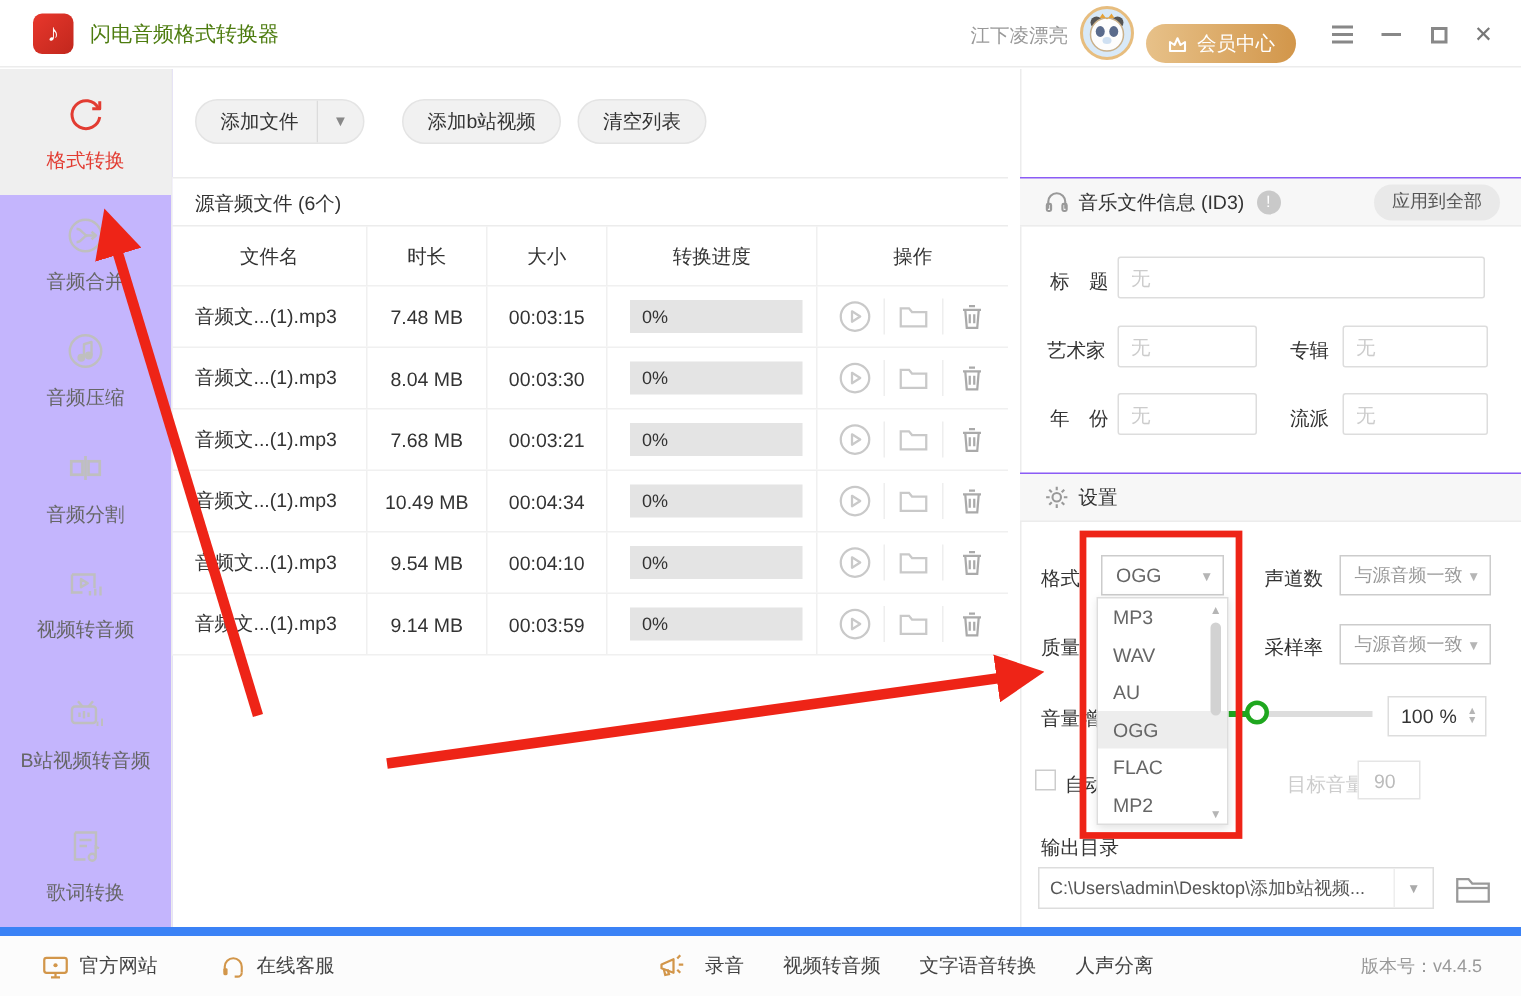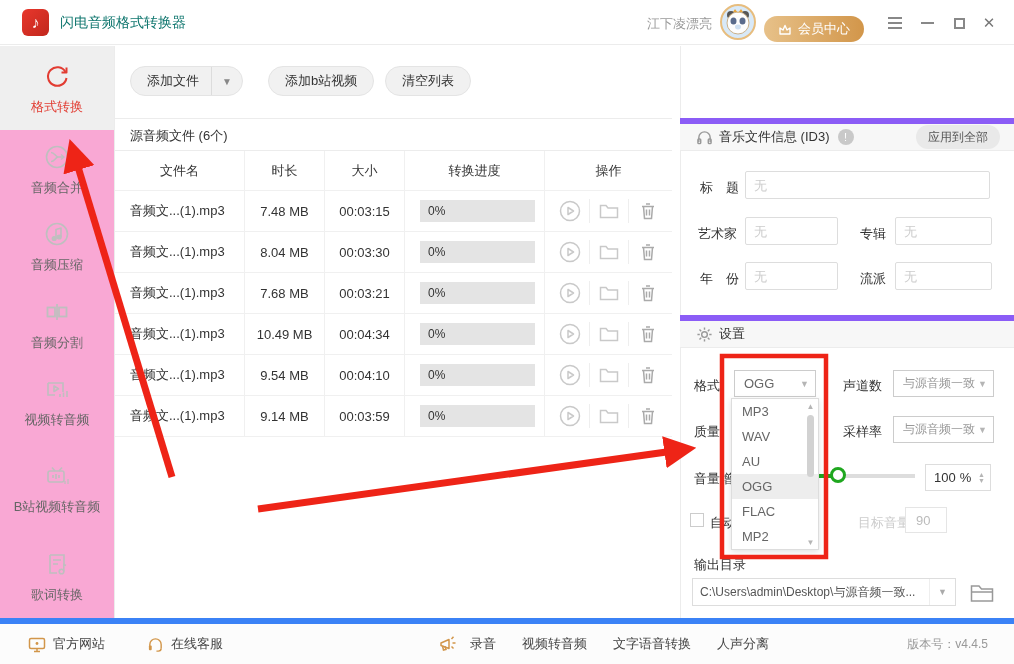--- a/index.html
+++ b/index.html
@@ -6,37 +6,37 @@
   html,body { width:1014px; height:664px; }
   body { font-family:"Liberation Sans","DejaVu Sans",sans-serif; background:#fff; color:#333;
          position:relative; overflow:hidden; font-size:13px; }
 
   
   .titlebar { position:absolute; left:0; top:0; width:1014px; height:45px; background:#fff;
               border-bottom:1px solid #ececec; display:flex; align-items:center; }
   .appicon { position:absolute; left:22px; top:9px; width:27px; height:27px; border-radius:6px;
              background:linear-gradient(135deg,#e8372c,#c1271d); color:#fff; font-size:16px;
              display:flex; align-items:center; justify-content:center; }
-  .apptitle { position:absolute; left:60px; top:14px; font-size:14px; color:#0f766e; }
+  .apptitle { position:absolute; left:60px; top:14px; font-size:14px; color:#4d7c0f; }
   .username { position:absolute; right:302px; top:15px; font-size:13px; color:#999; }
   .avatar { position:absolute; right:258px; top:4px; width:36px; height:36px; border-radius:50%;
             background:#d8e9f8; border:2px solid #e7bd7e; overflow:hidden; }
   .vipbtn { position:absolute; right:150px; top:16px; height:26px; padding:0 14px; border-radius:13px;
             background:linear-gradient(90deg,#e7c189,#d2964a); color:#fff; font-size:13px;
             display:flex; align-items:center; gap:6px; border:none; cursor:pointer; }
   .winctl { position:absolute; top:14px; width:18px; height:18px; color:#777; display:flex;
             align-items:center; justify-content:center; font-size:15px; cursor:pointer; }
   .wc-menu { right:110px; } .wc-min { right:78px; } .wc-max { right:46px; } .wc-close { right:16px; }
   .wc-menu .bars { display:flex; flex-direction:column; gap:3px; }
   .wc-menu .bars i { display:block; width:14px; height:2px; background:#888; }
   .wc-min i { display:block; width:13px; height:2px; background:#888; }
   .wc-max i { display:block; width:11px; height:11px; border:2px solid #888; }
 
   
-  .sidebar { position:absolute; left:0; top:46px; width:115px; height:572px; background:#f9a8d4;
+  .sidebar { position:absolute; left:0; top:46px; width:115px; height:572px; background:#c4b5fd;
              border-right:1px solid #ececec; display:flex; flex-direction:column; }
   .side-item { display:flex; flex-direction:column; align-items:center; justify-content:center;
                gap:7px; color:#666; cursor:pointer; }
   .side-item .sicon { color:#bfbfbf; height:30px; display:flex; align-items:center; }
   .side-item .slabel { font-size:13px; text-align:center; line-height:17px; padding:0 6px; }
   .side-item.active { background:#efefef; color:#e23c32; }
   .side-item.active .sicon { color:#e23c32; }
   .si-1{height:84px;} .si-2{height:77px;} .si-3{height:78px;} .si-4{height:77px;}
   .si-5{height:78px;} .si-6{height:96px;} .si-7{height:80px;}
 
@@ -70,21 +70,21 @@
   .pbar { width:115px; height:22px; background:#e4e4e4; display:flex; align-items:center; }
   .pbar span { font-size:12px; color:#333; padding-left:8px; }
   .opbtn { color:#c9c9c9; width:26px; display:flex; justify-content:center; cursor:pointer; }
   .opdiv { width:1px; height:24px; background:#eee; margin:0 6px; }
 
   
   .rpanel { position:absolute; left:680px; top:46px; width:334px; height:572px; background:#fff;
             border-left:1px solid #ececec; }
   .phead { position:absolute; left:0; width:334px; height:33px; background:#f7f7f7;
            display:flex; align-items:center; font-size:13px; color:#333;
-           border-top:6px solid #8b5cf6; border-bottom:1px solid #ececec; }
+           border-top:1px solid #8b5cf6; border-bottom:1px solid #ececec; }
   .ph-id3 { top:72px; }
   .ph-set { top:269px; }
   .phead .picon { color:#999; margin:0 6px 0 16px; display:flex; }
   .bang { width:16px; height:16px; border-radius:50%; background:#c9c9c9; color:#fff; font-size:11px;
           display:flex; align-items:center; justify-content:center; margin-left:8px; }
   .applyall { position:absolute; right:14px; height:24px; padding:0 12px; border-radius:13px;
               background:#e9e9e9; border:none; color:#555; font-size:12px; cursor:pointer; }
   .flabel { position:absolute; font-size:13px; color:#333; }
   .finput { position:absolute; height:28px; border:1px solid #ddd; border-radius:2px; font-size:13px;
             color:#555; padding:0 8px; background:#fff; font-family:inherit; }
@@ -536,21 +536,21 @@
     </span>
 </div>
 
 <span class="checkbox"></span>
 <span class="flabel" style="left:710px; top:514px;">自动调节音量</span>
 <span class="flabel mutelabel" style="left:858px; top:514px;">目标音量</span>
 <input class="tvinput" value="90" style="">
 
 <span class="flabel" style="left:694px; top:556px;">输出目录</span>
 <div class="pathbox">
-  <span class="ptxt">C:\Users\admin\Desktop\与源音频一致...</span>
+  <span class="ptxt">C:\Users\admin\Desktop\添加b站视频...</span>
   <span class="pchev">▼</span>
 </div>
 <span class="folderbtn">
   <svg width="28" height="26" viewBox="0 0 28 26" fill="none" stroke="currentColor" stroke-width="1.5">
     <path d="M3.5 6 H11 L13.5 9 H24.5 V21 H3.5 Z"></path>
       <path d="M3.5 12 H24.5"></path>
   </svg></span>
 
 <div class="ddlist">
   <div class="dditem">MP3</div>

